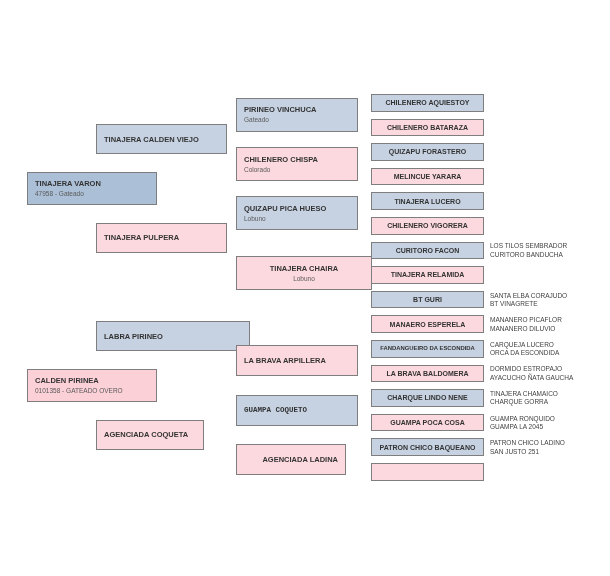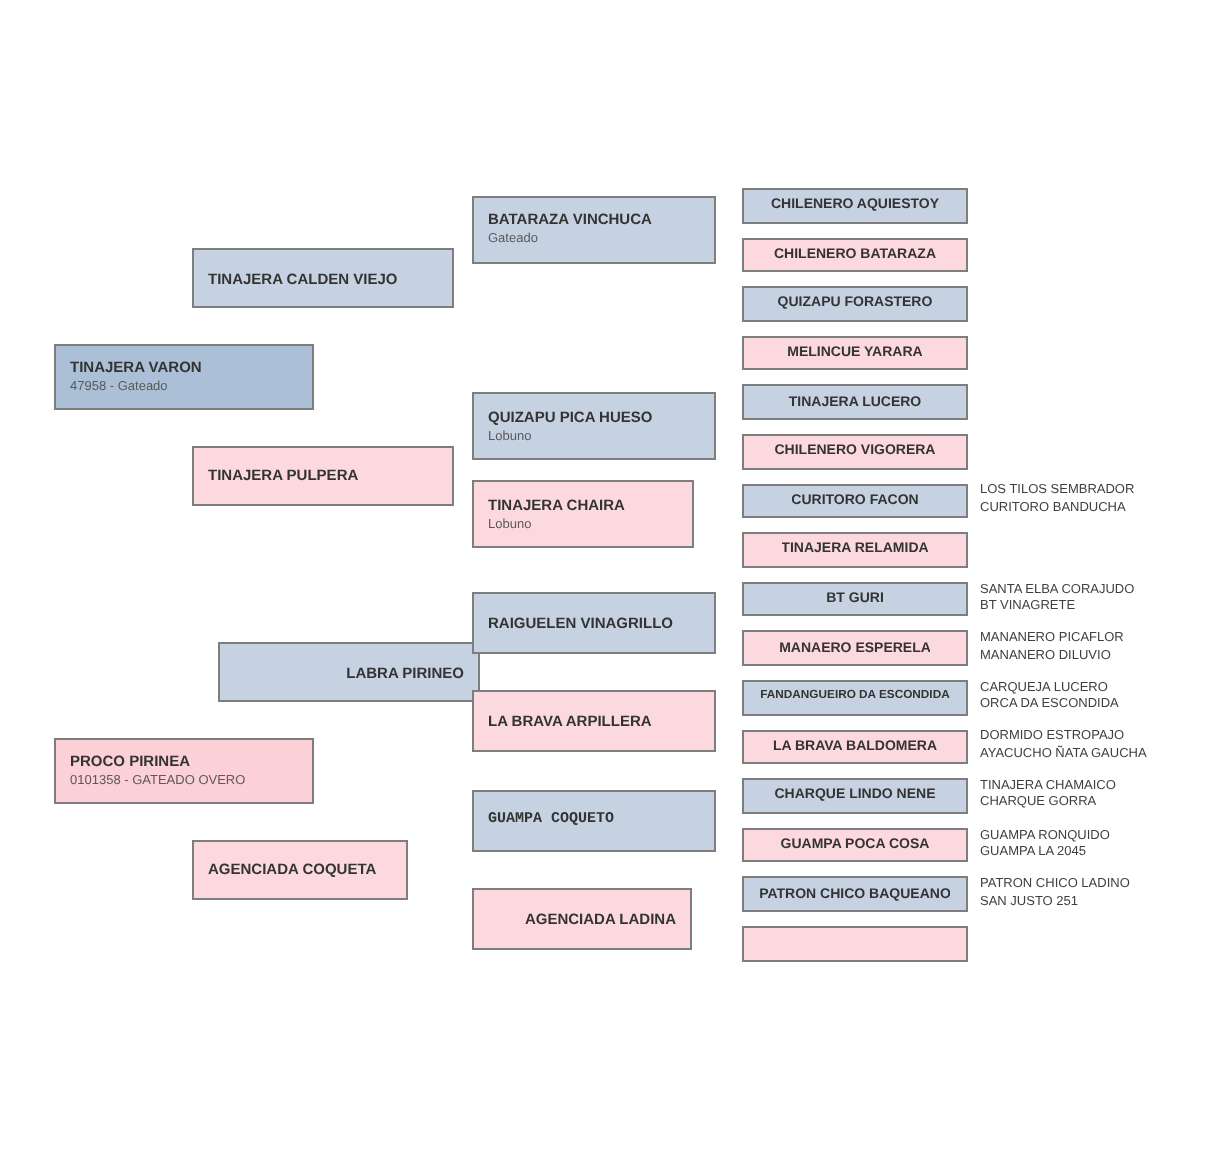--- a/index.html
+++ b/index.html
@@ -50,49 +50,50 @@
 </style>
 </head>
 <body>
 
 <div id="canvas">
     <div class="box blue primary" style="left: 27px; top: 172.1px; width: 130px; height: 33px;">
       <div class="box-title">TINAJERA VARON</div>
       <div class="box-sub">47958 - Gateado</div>
     </div>
     <div class="box pink primary" style="left: 27px; top: 368.9px; width: 130px; height: 33px;">
-      <div class="box-title">PROCO PIRINEA</div>
+      <div class="box-title">CALDEN PIRINEA</div>
       <div class="box-sub">0101358 - GATEADO OVERO</div>
     </div>
     <div class="box blue" style="left: 96px; top: 124.4px; width: 131px; height: 30px;">
       <div class="box-title">TINAJERA CALDEN VIEJO</div>
     </div>
     <div class="box pink" style="left: 96px; top: 222.8px; width: 131px; height: 30px;">
       <div class="box-title">TINAJERA PULPERA</div>
     </div>
-    <div class="box blue" style="left: 109px; top: 321.2px; width: 131px; height: 30px; align-items: flex-end;">
+    <div class="box blue" style="left: 96px; top: 321.2px; width: 154px; height: 30px;">
       <div class="box-title">LABRA PIRINEO</div>
     </div>
     <div class="box pink" style="left: 96px; top: 419.6px; width: 108px; height: 30px;">
       <div class="box-title">AGENCIADA COQUETA</div>
     </div>
     <div class="box blue" style="left: 236px; top: 97.8px; width: 122px; height: 34px;">
-      <div class="box-title">BATARAZA VINCHUCA</div>
+      <div class="box-title">PIRINEO VINCHUCA</div>
       <div class="box-sub">Gateado</div>
+    </div>
+    <div class="box pink" style="left: 236px; top: 147px; width: 122px; height: 34px;">
+      <div class="box-title">CHILENERO CHISPA</div>
+      <div class="box-sub">Colorado</div>
     </div>
     <div class="box blue" style="left: 236px; top: 196.2px; width: 122px; height: 34px;">
       <div class="box-title">QUIZAPU PICA HUESO</div>
       <div class="box-sub">Lobuno</div>
     </div>
-    <div class="box pink" style="left: 236px; top: 240px; width: 111px; height: 34px;">
+    <div class="box pink" style="left: 236px; top: 256px; width: 136px; height: 34px; text-align: center;">
       <div class="box-title">TINAJERA CHAIRA</div>
       <div class="box-sub">Lobuno</div>
-    </div>
-    <div class="box blue" style="left: 236px; top: 296.1px; width: 122px; height: 31px;">
-      <div class="box-title">RAIGUELEN VINAGRILLO</div>
     </div>
     <div class="box pink" style="left: 236px; top: 345.3px; width: 122px; height: 31px;">
       <div class="box-title">LA BRAVA ARPILLERA</div>
     </div>
     <div class="box blue" style="left: 236px; top: 394.5px; width: 122px; height: 31px; font-family: Liberation Mono, monospace;">
       <div class="box-title">GUAMPA COQUETO</div>
     </div>
     <div class="box pink" style="left: 236px; top: 443.7px; width: 110px; height: 31px; text-align: right;">
       <div class="box-title">AGENCIADA LADINA</div>
     </div>

